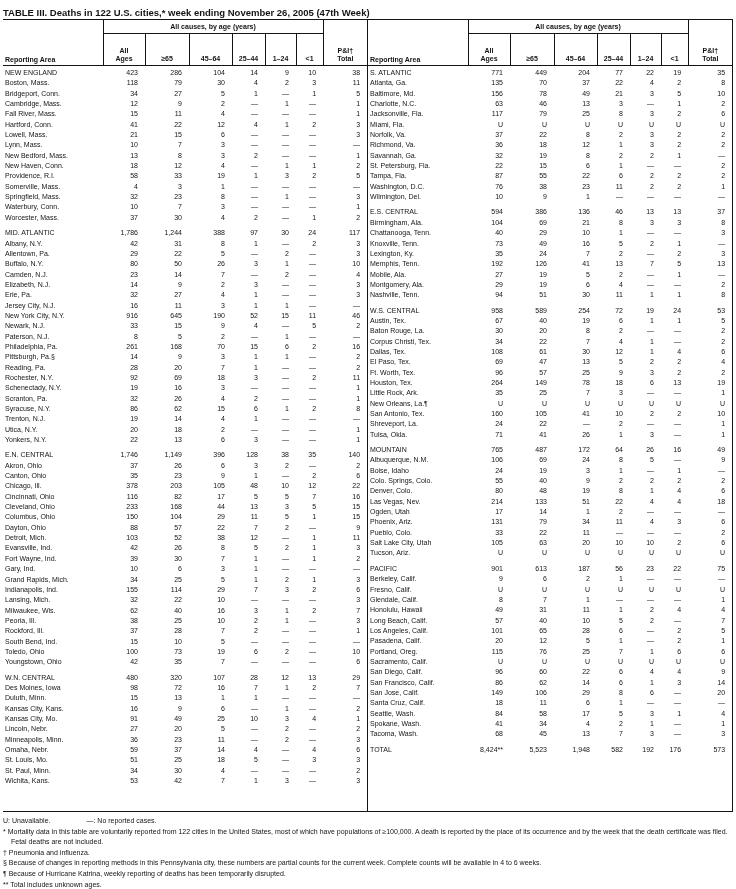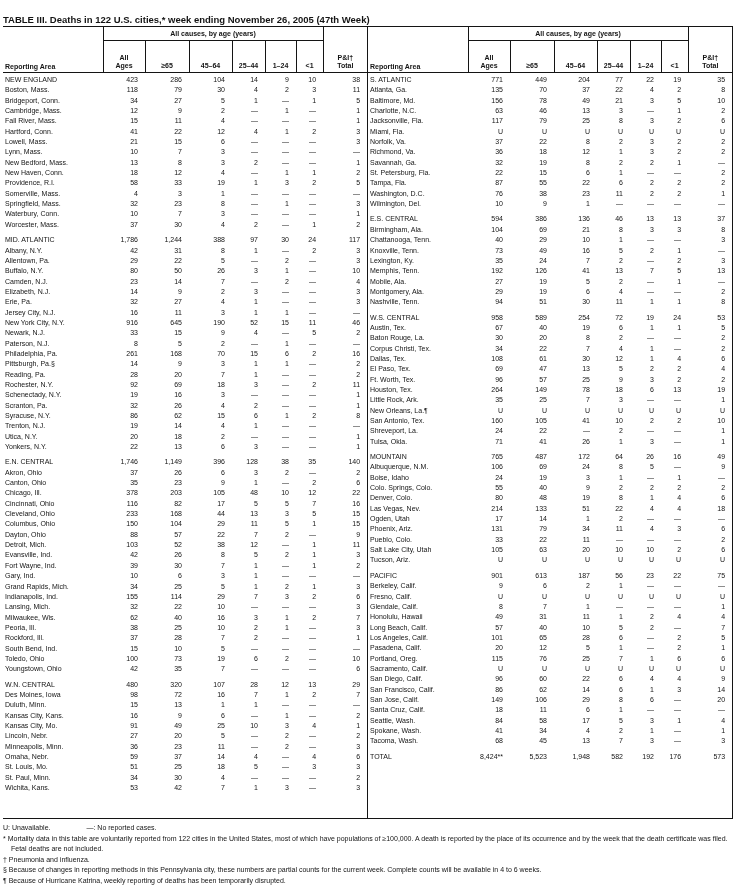--- a/index.html
+++ b/index.html
@@ -1,18 +1,18 @@
 <!DOCTYPE html>
 <html><head>
 <meta charset="utf-8">
 <style>
   html,body { margin:0; padding:0; background:#fff; }
   .page {
     width:736px; height:889px; box-sizing:border-box;
-    padding:14px 3px 0 3px;
+    padding:7px 3px 0 3px;
     font-family:"Liberation Sans", sans-serif;
     color:#141414; background:#fff; overflow:hidden;
   }
   .title { font-size:9.5px; font-weight:bold; line-height:12px; white-space:nowrap; }
   .table-zone { display:flex; height:792px; border-bottom:1px solid #141414; }
   .half { width:365px; border-right:1px solid #141414; box-sizing:border-box; }
   table { border-collapse:collapse; table-layout:fixed; width:364px; }
   col.c-area { width:100px; }
   col.c1 { width:42px; } col.c2 { width:44px; } col.c3 { width:43px; }
   col.c4 { width:33px; } col.c5 { width:31px; } col.c6 { width:27px; }

